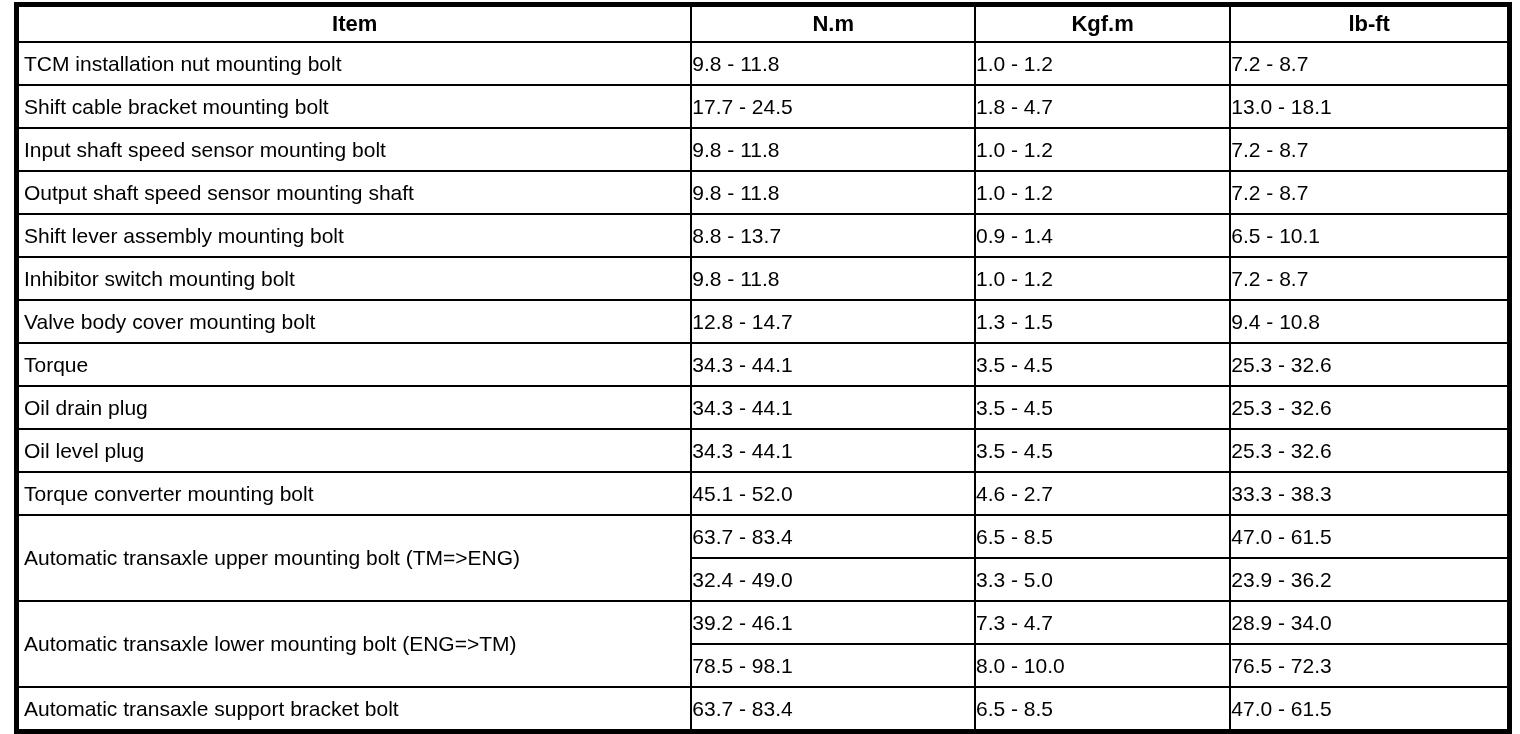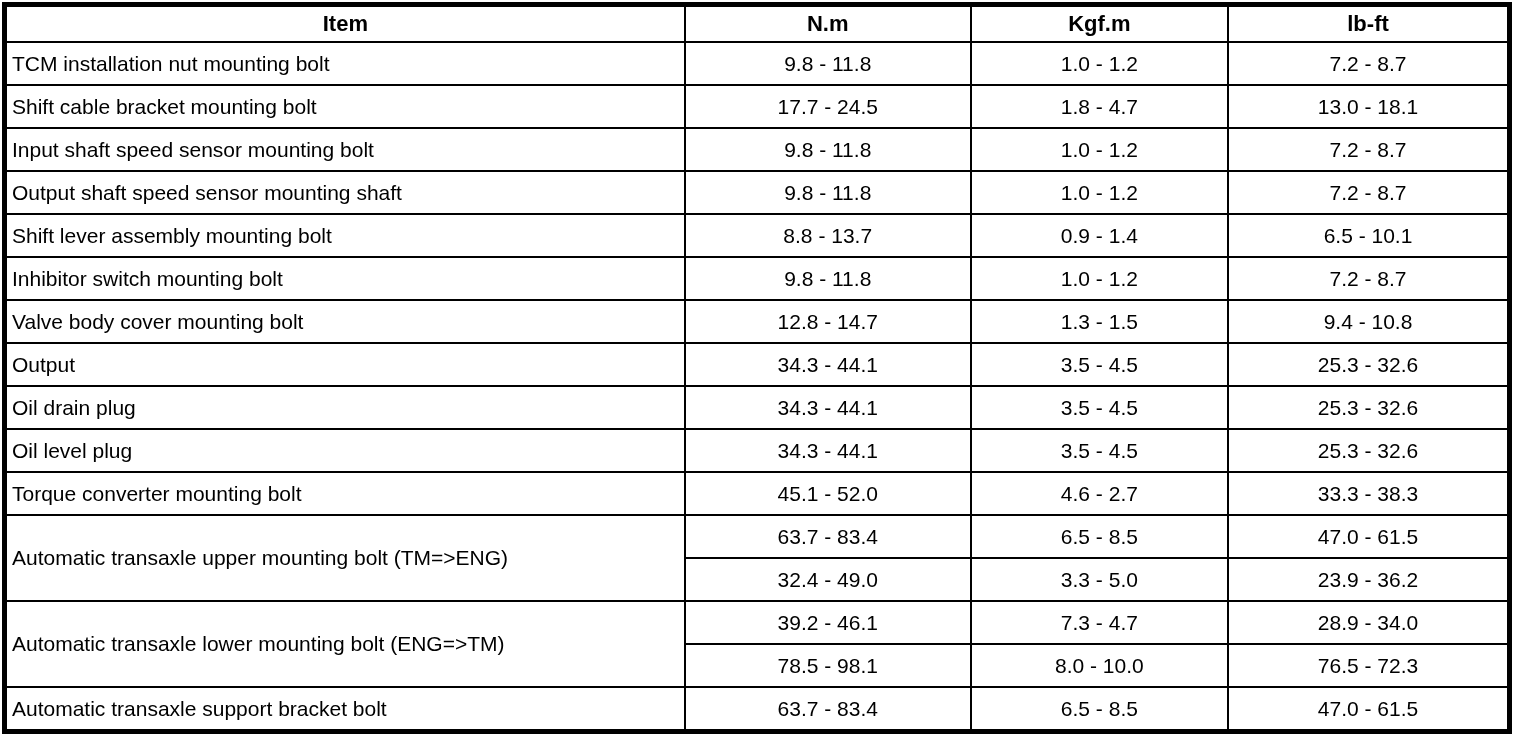--- a/index.html
+++ b/index.html
@@ -6,21 +6,21 @@
     margin: 0;
     padding: 0;
     background: #ffffff;
     font-family: "Liberation Sans", sans-serif;
     color: #000000;
   }
   .page {
     width: 1520px;
     height: 734px;
     box-sizing: border-box;
-    padding: 2px 8px 8px 2px;
+    padding: 2px 8px 8px 14px;
     background: #ffffff;
   }
   table.spec-table {
     border-collapse: collapse;
     table-layout: fixed;
     width: 100%;
     height: 724px;
     border: 5px solid #000000;
     background: #ffffff;
   }
@@ -47,21 +47,21 @@
     font-size: 21px;
     font-weight: normal;
     vertical-align: middle;
   }
   td.item-cell {
     text-align: left;
     padding-left: 5px;
     margin-left: 29px;
   }
   td.value-cell {
-    text-align: center;
+    text-align: left;
   }
 </style>
 </head>
 <body>
 
 <div class="page">
   <table class="spec-table">
     <colgroup>
       <col class="c-item">
       <col class="c-nm">
@@ -113,21 +113,21 @@
           <td class="value-cell">1.0 - 1.2</td>
           <td class="value-cell">7.2 - 8.7</td>
         </tr>
         <tr>
           <td class="item-cell" rowspan="1">Valve body cover mounting bolt</td>
           <td class="value-cell">12.8 - 14.7</td>
           <td class="value-cell">1.3 - 1.5</td>
           <td class="value-cell">9.4 - 10.8</td>
         </tr>
         <tr>
-          <td class="item-cell" rowspan="1">Output</td>
+          <td class="item-cell" rowspan="1">Torque</td>
           <td class="value-cell">34.3 - 44.1</td>
           <td class="value-cell">3.5 - 4.5</td>
           <td class="value-cell">25.3 - 32.6</td>
         </tr>
         <tr>
           <td class="item-cell" rowspan="1">Oil drain plug</td>
           <td class="value-cell">34.3 - 44.1</td>
           <td class="value-cell">3.5 - 4.5</td>
           <td class="value-cell">25.3 - 32.6</td>
         </tr>

